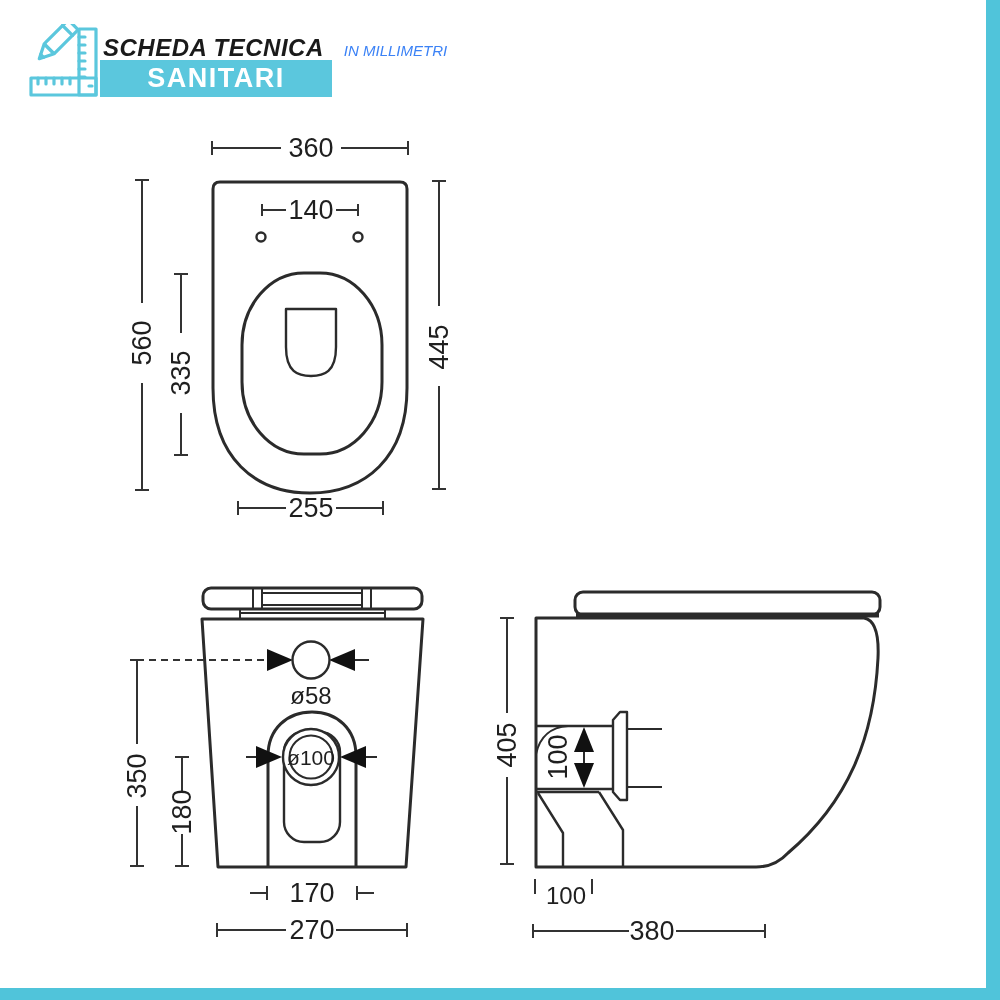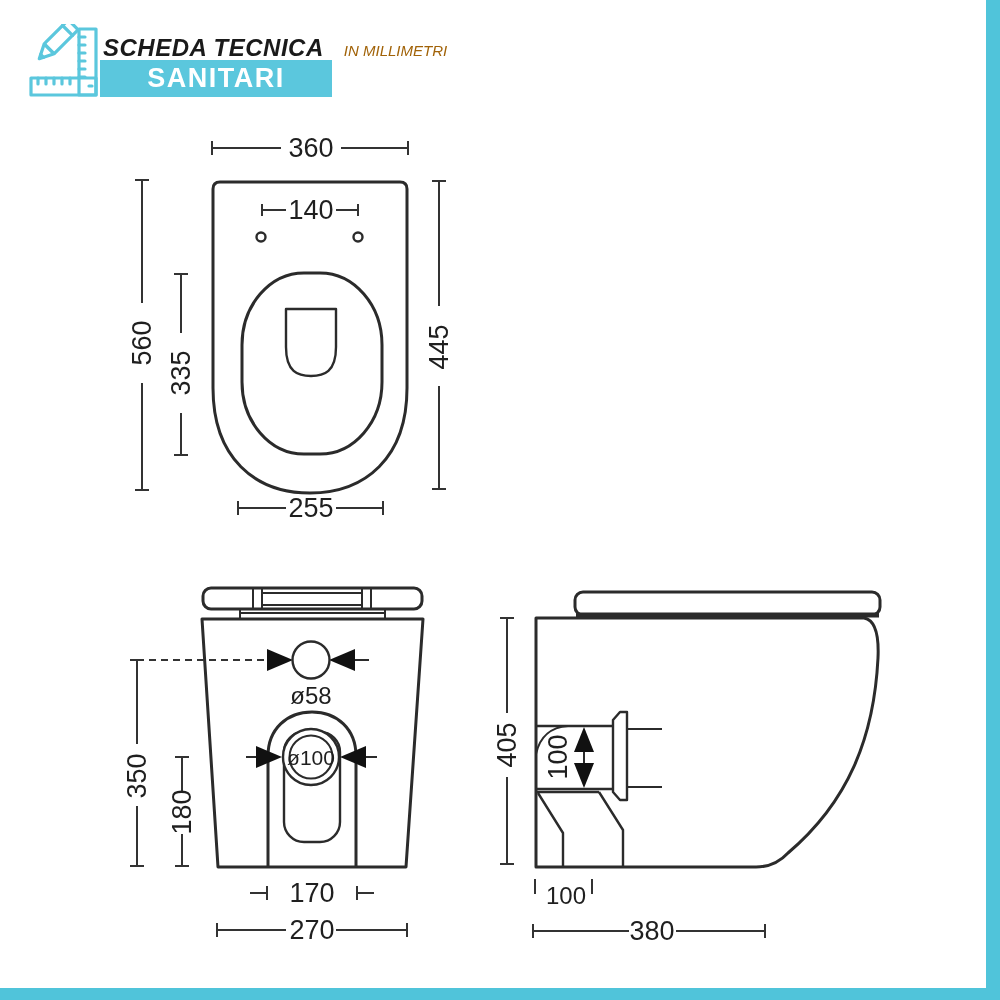--- a/index.html
+++ b/index.html
@@ -4,21 +4,21 @@
 <style>
   html,body{margin:0;padding:0;background:#ffffff;}
   .page{position:relative;width:1000px;height:1000px;background:#fff;overflow:hidden;
         font-family:"Liberation Sans",sans-serif;}
   
   .hdr-icon{position:absolute;left:26px;top:24px;width:84px;height:84px;}
   .hdr-text{position:absolute;left:103px;top:34px;display:flex;align-items:baseline;}
   .hdr-title{font-family:"Liberation Sans",sans-serif;font-style:italic;font-weight:bold;
              font-size:24px;color:#1a1a1a;letter-spacing:.5px;white-space:nowrap;}
   .hdr-note{font-family:"Liberation Sans",sans-serif;font-style:italic;font-size:15px;
-            color:#a16207;margin-left:20px;white-space:nowrap;text-align:right;}
+            color:#3b82f6;margin-left:20px;white-space:nowrap;text-align:right;}
   .banner{position:absolute;left:100px;top:60px;width:232px;height:37px;
           display:flex;align-items:center;justify-content:center;
           color:#ffffff;font-weight:bold;font-size:27px;letter-spacing:1.5px;}
   
   .bar-right{position:absolute;top:0;left:986px;width:14px;height:1000px;}
   .bar-bottom{position:absolute;top:988px;left:0;width:1000px;height:12px;}
   
   .draw{position:absolute;left:0;top:0;width:1000px;height:1000px;}
   .draw text{font-family:"Liberation Sans",sans-serif;font-size:27px;fill:#1f1f1f;text-anchor:middle;}
   .draw text.t24{font-size:24px;}

